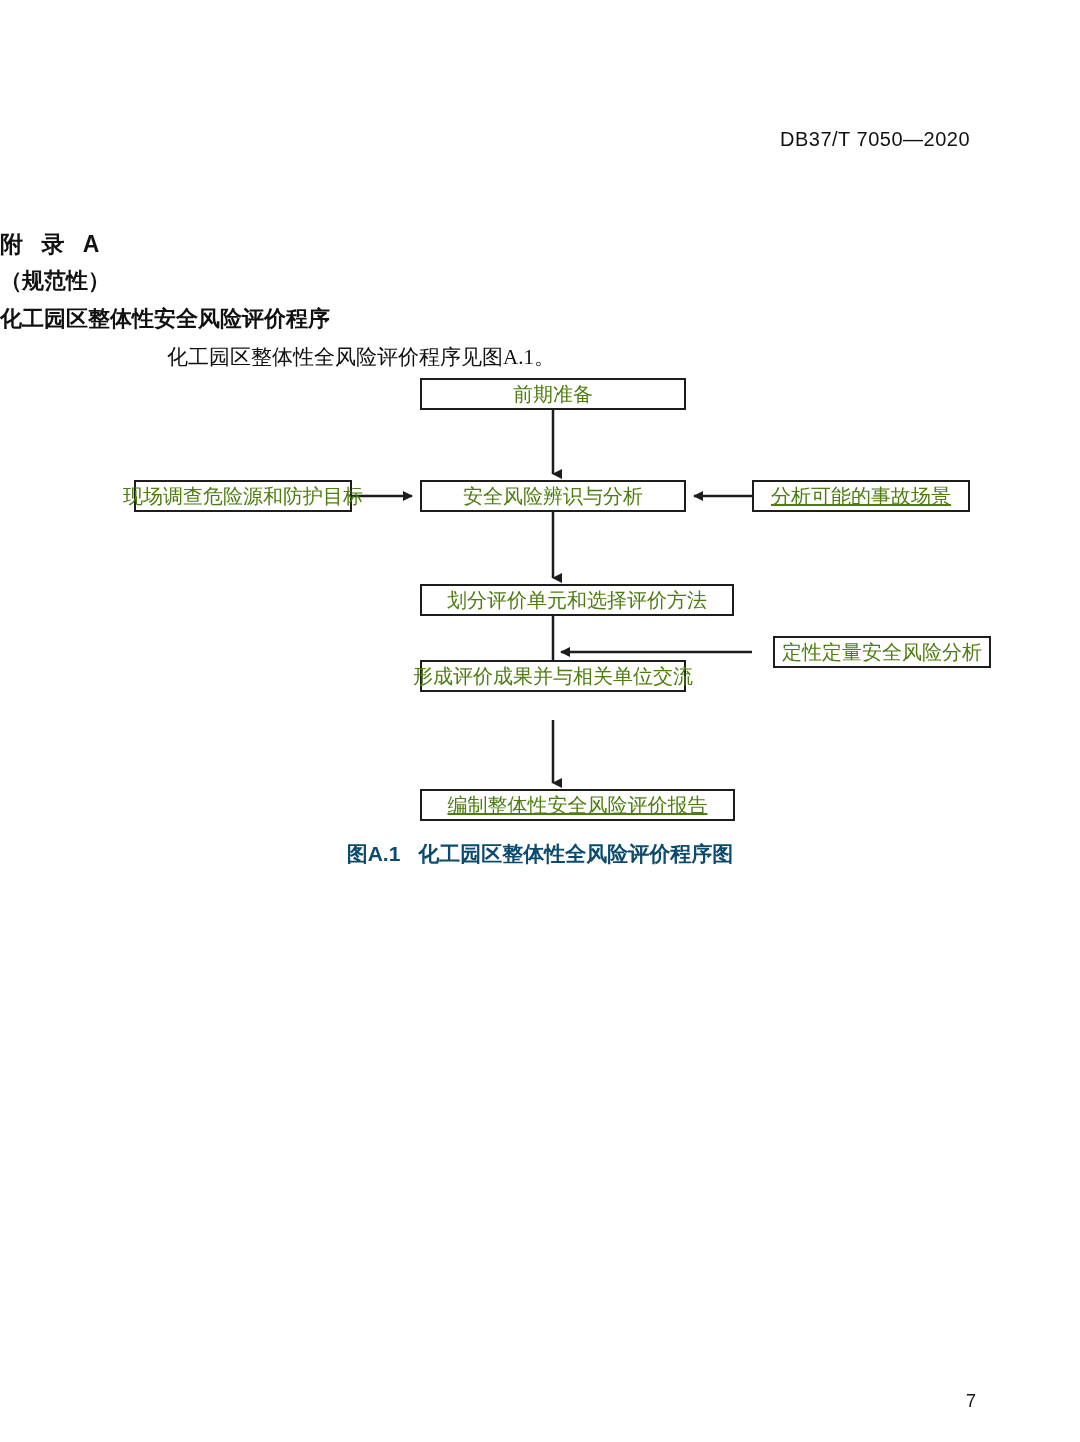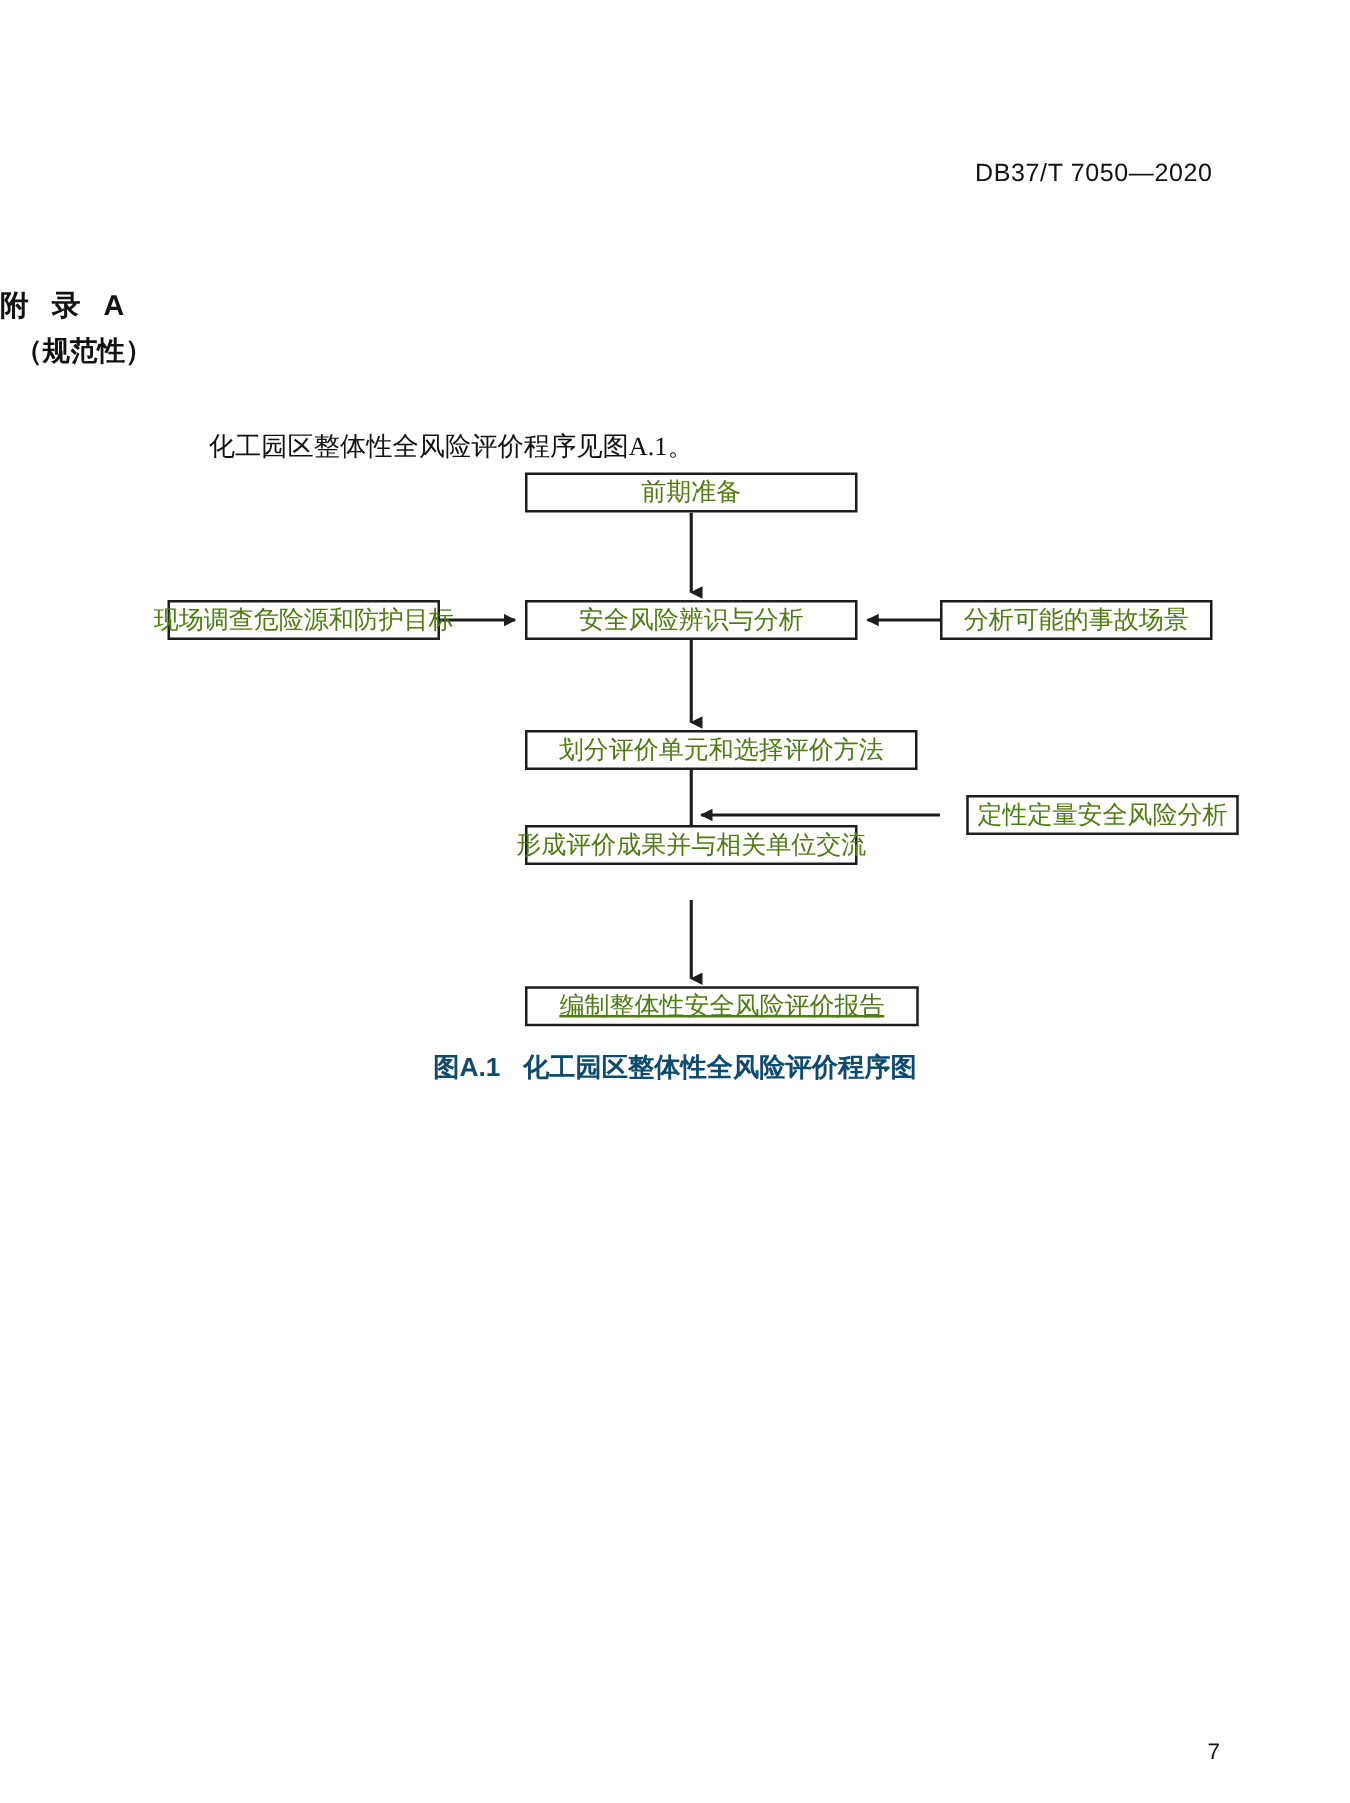--- a/index.html
+++ b/index.html
@@ -47,21 +47,20 @@
     color: #111111;
     line-height: 32px;
   }
   .annex-kind {
     font-family: "Liberation Sans", "DejaVu Sans", sans-serif;
     font-weight: bold;
     font-size: 22px;
     color: #111111;
     line-height: 34px;
     margin-top: 4px;
-    padding-left: 12px;
   }
   .annex-name {
     font-family: "Liberation Sans", "DejaVu Sans", sans-serif;
     font-weight: bold;
     font-size: 22px;
     color: #111111;
     line-height: 34px;
     margin-top: 4px;
   }
 
@@ -126,20 +125,21 @@
 </head>
 <body>
 
 <div id="page">
 
   <div class="std-header">DB37/T 7050—2020</div>
 
   <div class="annex-title-block">
     <div class="annex-label">附 录 A</div>
     <div class="annex-kind">（规范性）</div>
+    <div class="annex-name">化工园区整体性安全风险评价程序</div>
   </div>
 
   <div class="body-para">化工园区整体性全风险评价程序见图A.1。</div>
 
   <svg id="flowchart" viewBox="0 0 1080 1442" width="1080" height="1442">
     <defs>
       <marker id="arrowDown" markerWidth="12" markerHeight="12" refX="5" refY="9" orient="auto" markerUnits="userSpaceOnUse">
         <path d="M0,0 L10,0 L5,10 z" fill="#1d1d1d"></path>
       </marker>
       <marker id="arrowRight" markerWidth="12" markerHeight="12" refX="9" refY="5" orient="auto" markerUnits="userSpaceOnUse">
@@ -162,21 +162,21 @@
 
     <line x1="752" y1="652" x2="561" y2="652" stroke="#1d1d1d" stroke-width="2.5" marker-end="url(#arrowLeft)"></line>
 
     <line x1="553" y1="720" x2="553" y2="783" stroke="#1d1d1d" stroke-width="2.5" marker-end="url(#arrowDown)"></line>
   </svg>
 
   <div id="fc-nodes">
     <div class="fc-box" style="left: 420px; top: 378px; width: 266px; height: 32px;">前期准备</div>
     <div class="fc-box" style="left: 134px; top: 480px; width: 218px; height: 32px;">现场调查危险源和防护目标</div>
     <div class="fc-box" style="left: 420px; top: 480px; width: 266px; height: 32px;">安全风险辨识与分析</div>
-    <div class="fc-box" style="left: 752px; top: 480px; width: 218px; height: 32px;">分析可能的事故场景</div>
+    <div class="fc-box" style="left: 752px; top: 480px; width: 218px; height: 32px; text-decoration: underline;">分析可能的事故场景</div>
     <div class="fc-box" style="left: 420px; top: 584px; width: 314px; height: 32px;">划分评价单元和选择评价方法</div>
     <div class="fc-box" style="left: 752px; top: 636px; width: 218px; height: 32px; margin-left: 21px;">定性定量安全风险分析</div>
     <div class="fc-box" style="left: 420px; top: 660px; width: 266px; height: 32px;">形成评价成果并与相关单位交流</div>
     <div class="fc-box" style="left: 420px; top: 789px; width: 315px; height: 32px; text-decoration: underline;">编制整体性安全风险评价报告</div>
   </div>
 
   <div class="fig-caption">
     <span class="cap-num">图A.1</span><span>化工园区整体性全风险评价程序图</span>
   </div>
 

